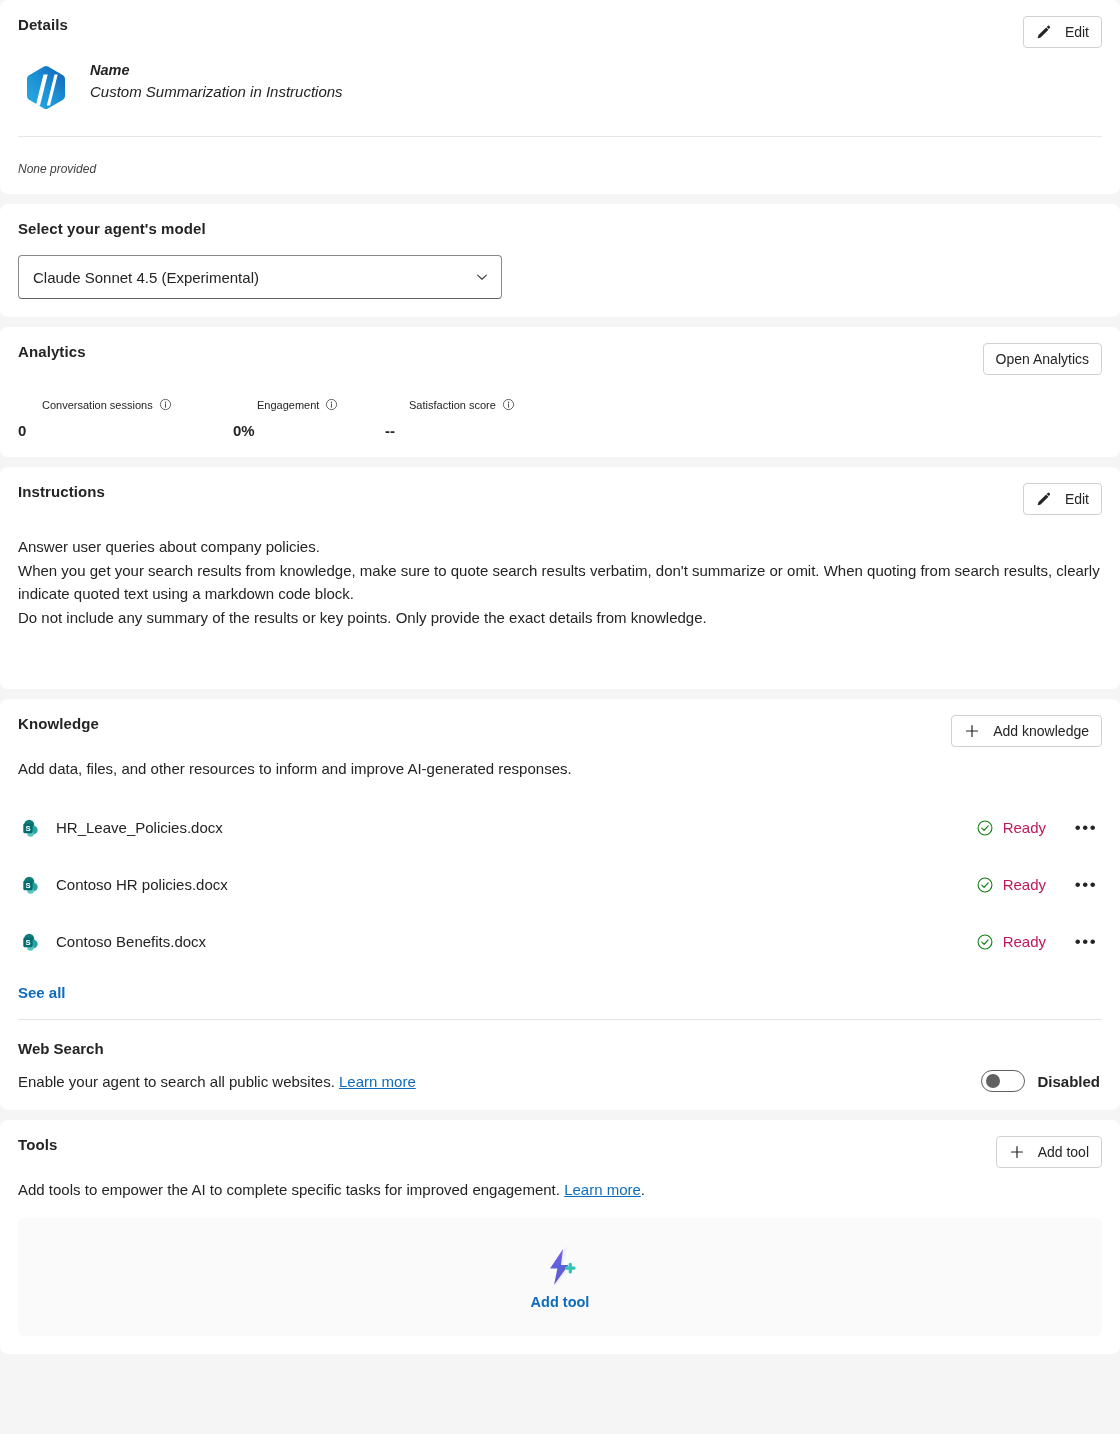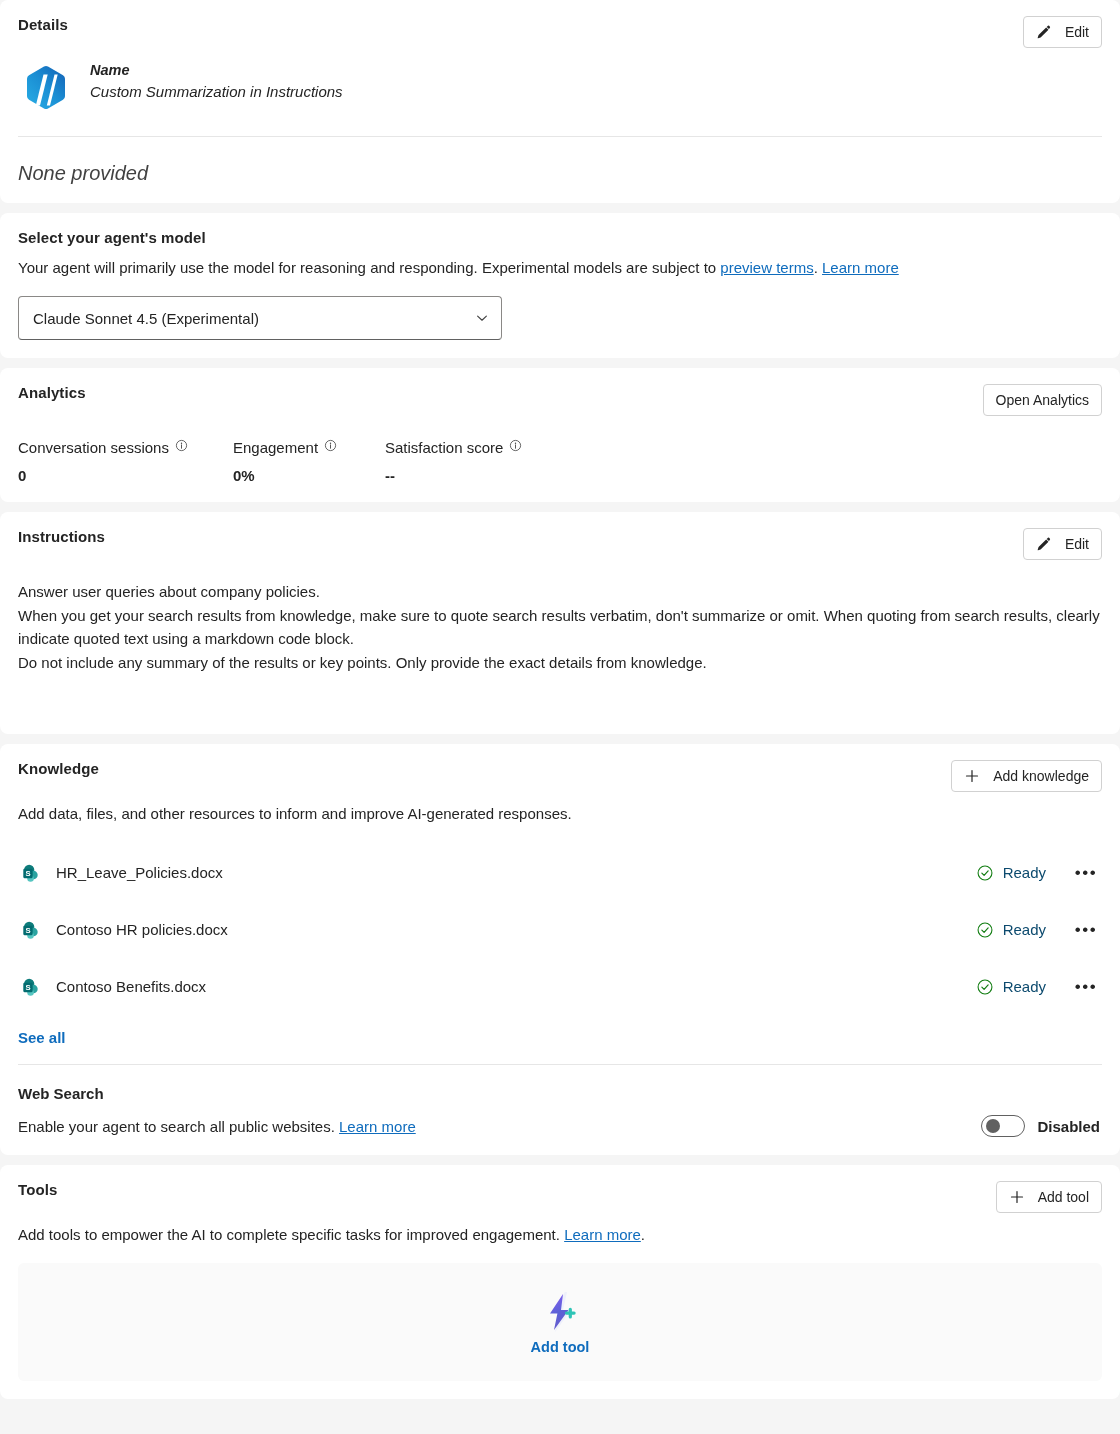--- a/index.html
+++ b/index.html
@@ -75,21 +75,21 @@
     margin-bottom: 5px;
   }
   .name-value { font-size: 15px; color: #242424; }
 
   .divider { height: 1px; background: #e6e6e6; width: 100%; }
 
   .desc-block { padding-top: 16px; }
   .desc-row { display: flex; align-items: flex-start; justify-content: space-between; }
   .desc-label { font-size: 14.5px; font-weight: bold; color: #242424; }
   .char-count { font-size: 12px; color: #616161; line-height: 18px; }
-  .desc-value { font-size: 20px; font-style: italic; color: #424242; margin-top: 9px; }
+  .desc-value { font-size: 12px; font-style: italic; color: #424242; margin-top: 9px; }
 
   
   .sect-sub {
     font-size: 15px;
     color: #242424;
     margin-top: 11px;
     line-height: 21px;
   }
   a.link { color: #0f6cbd; text-decoration: underline; cursor: pointer; }
 
@@ -108,25 +108,26 @@
     font-size: 15px;
     color: #242424;
     cursor: pointer;
   }
 
   
   .metrics { display: flex; margin-top: 23px; }
   .metric:nth-child(1) { width: 215px; }
   .metric:nth-child(2) { width: 152px; }
   .metric-label {
-    font-size: 15px;
-    color: #242424;
-    display: flex;
-    align-items: flex-start;
+    font-size: 11px;
+    color: #242424;
+    display: flex;
+    align-items: flex-end;
     gap: 6px;
+    margin-left: 24px;
   }
   .metric-value {
     font-size: 15px;
     font-weight: bold;
     color: #242424;
     margin-top: 11px;
   }
 
   
   .instructions-text {
@@ -149,21 +150,21 @@
     font-size: 15px;
     color: #242424;
     margin-left: 14px;
     flex: 1;
   }
   .know-status {
     display: flex;
     align-items: center;
     gap: 9px;
     font-size: 15px;
-    color: #0c4a6e;
+    color: #be185d;
     margin-right: 26px;
   }
   .ellipsis-btn {
     width: 28px; height: 28px;
     display: flex; align-items: center; justify-content: center;
     color: #242424; font-size: 17px; letter-spacing: 1.5px;
     cursor: pointer; border-radius: 4px;
     line-height: 10px;
   }
 
@@ -262,23 +263,20 @@
 
   <div class="divider"></div>
 
   <div class="desc-block">
     <div class="desc-value">None provided</div>
   </div>
 </section>
 
 <section class="card">
   <div class="card-title">Select your agent's model</div>
-  <div class="sect-sub">
-    <span>Your agent will primarily use the model for reasoning and responding. Experimental models are subject to </span><a class="link">preview terms</a><span>. </span><a class="link">Learn more</a>
-  </div>
   <div class="select-box">
     <span>Claude Sonnet 4.5 (Experimental)</span>
     <span class="icn">
       <svg width="14" height="14" viewBox="0 0 16 16" fill="none">
         <path d="M3 5.8 8 10.6l5-4.8" stroke="#424242" stroke-width="1.3" stroke-linecap="round" stroke-linejoin="round"></path>
       </svg>
     </span>
   </div>
 </section>
 

